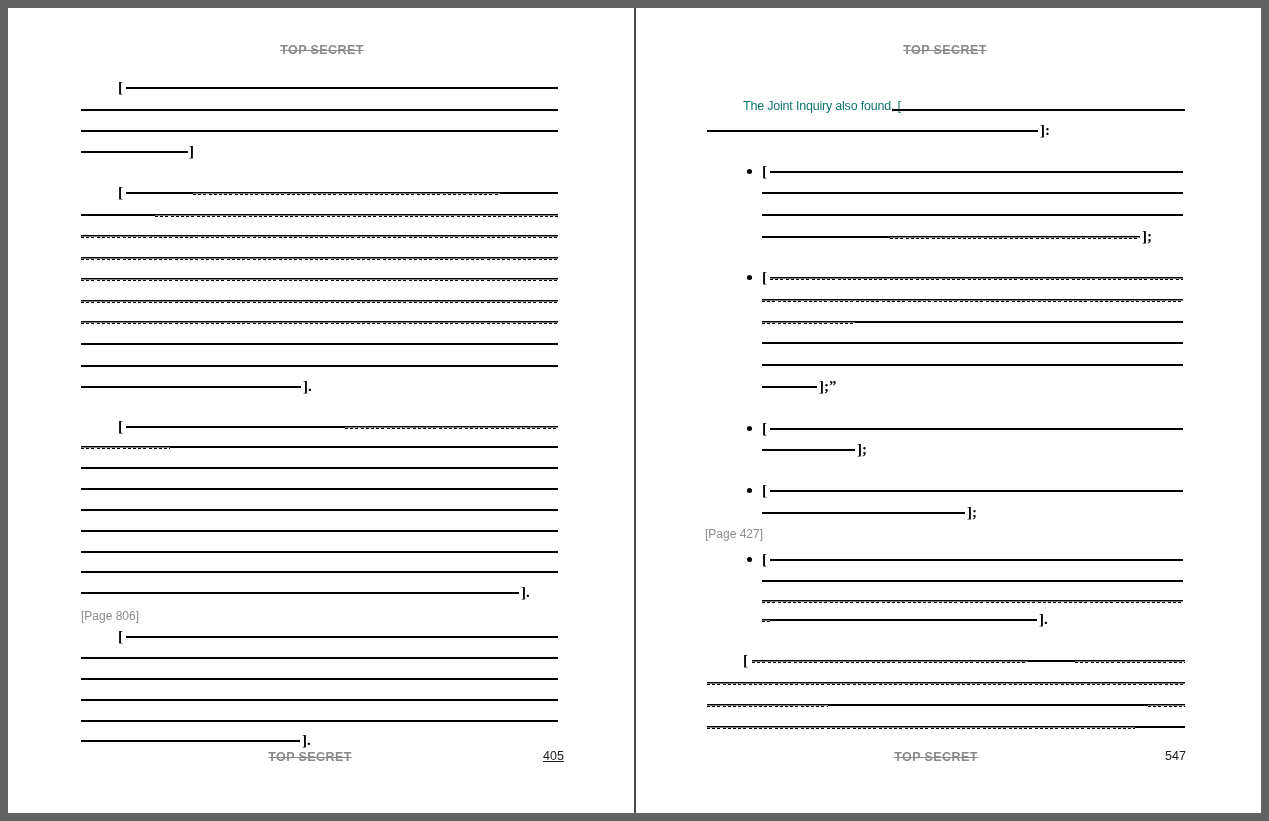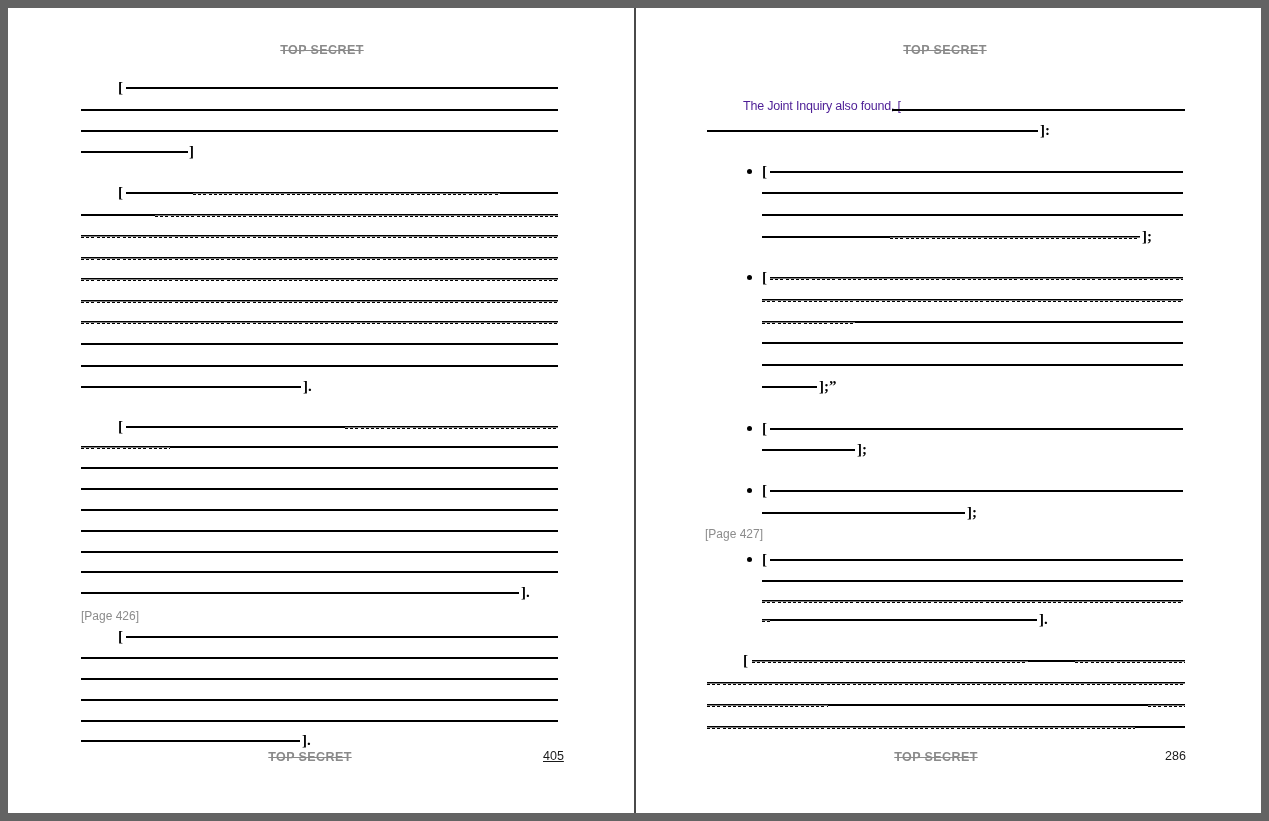--- a/index.html
+++ b/index.html
@@ -33,21 +33,21 @@
       linear-gradient(var(--line-color,#000),var(--line-color,#000)) 0 0/100% 1.5px no-repeat,
       repeating-linear-gradient(90deg,var(--line-color,#000) 0 3px,transparent 3px 5.2px) 0 1.5px/100% 1.5px no-repeat;
   }
   .seg-br{
     position:absolute;
     font-family:"Liberation Serif",serif;font-weight:bold;
     font-size:15px;line-height:20px;color:#000;white-space:nowrap;
   }
   .seg-label{
     position:absolute;font-size:12.5px;letter-spacing:-0.2px;
-    line-height:20px;color:#4c1d95;white-space:nowrap;
+    line-height:20px;color:#0f766e;white-space:nowrap;
   }
   .bullet-dot{
     position:absolute;width:5px;height:5px;border-radius:50%;
     background:var(--line-color,#000);
   }
   .marker{
     position:absolute;font-size:12px;
     color:var(--label-color,#8c8c8c);white-space:nowrap;text-align:right;
   }
 </style>
@@ -84,21 +84,21 @@
       <div class="seg-dash" style="left: 73px; width: 89px; top: 438px;"></div>
       <div class="seg-solid" style="left: 162px; width: 388px; top: 438px;"></div>
       <div class="seg-solid" style="left: 73px; width: 477px; top: 459px;"></div>
       <div class="seg-solid" style="left: 73px; width: 477px; top: 480px;"></div>
       <div class="seg-solid" style="left: 73px; width: 477px; top: 501px;"></div>
       <div class="seg-solid" style="left: 73px; width: 477px; top: 522px;"></div>
       <div class="seg-solid" style="left: 73px; width: 477px; top: 543px;"></div>
       <div class="seg-solid" style="left: 73px; width: 477px; top: 563px;"></div>
       <div class="seg-solid" style="left: 73px; width: 438px; top: 584px;"></div>
       <span class="seg-br" style="left: 513px; top: 574px;">].</span>
-      <span class="marker" style="left: 73px; top: 601px;">[Page 426]</span>
+      <span class="marker" style="left: 73px; top: 601px;">[Page 806]</span>
       <span class="seg-br" style="left: 110px; top: 618px;">[</span>
       <div class="seg-solid" style="left: 118px; width: 432px; top: 628px;"></div>
       <div class="seg-solid" style="left: 73px; width: 477px; top: 649px;"></div>
       <div class="seg-solid" style="left: 73px; width: 477px; top: 670px;"></div>
       <div class="seg-solid" style="left: 73px; width: 477px; top: 691px;"></div>
       <div class="seg-solid" style="left: 73px; width: 477px; top: 712px;"></div>
       <div class="seg-solid" style="left: 73px; width: 219px; top: 732px;"></div>
       <span class="seg-br" style="left: 294px; top: 722px;">].</span>
     </div>
   <span class="stamp" style="top: 742px; left: 302px;">TOP SECRET</span>
@@ -154,14 +154,14 @@
       <div class="seg-solid" style="left: 392px; width: 47px; top: 652px;"></div>
       <div class="seg-dash" style="left: 439px; width: 110px; top: 652px;"></div>
       <div class="seg-dash" style="left: 71px; width: 478px; top: 674px;"></div>
       <div class="seg-dash" style="left: 71px; width: 121px; top: 696px;"></div>
       <div class="seg-solid" style="left: 192px; width: 320px; top: 696px;"></div>
       <div class="seg-dash" style="left: 512px; width: 37px; top: 696px;"></div>
       <div class="seg-dash" style="left: 71px; width: 428px; top: 718px;"></div>
       <div class="seg-solid" style="left: 499px; width: 50px; top: 718px;"></div>
     </div>
   <span class="stamp" style="top: 742px; left: 300px;">TOP SECRET</span>
-  <span class="pagenum" style="top: 741px; left: 529px;">286</span>
+  <span class="pagenum" style="top: 741px; left: 529px;">547</span>
 </div>
 
 </body></html>

